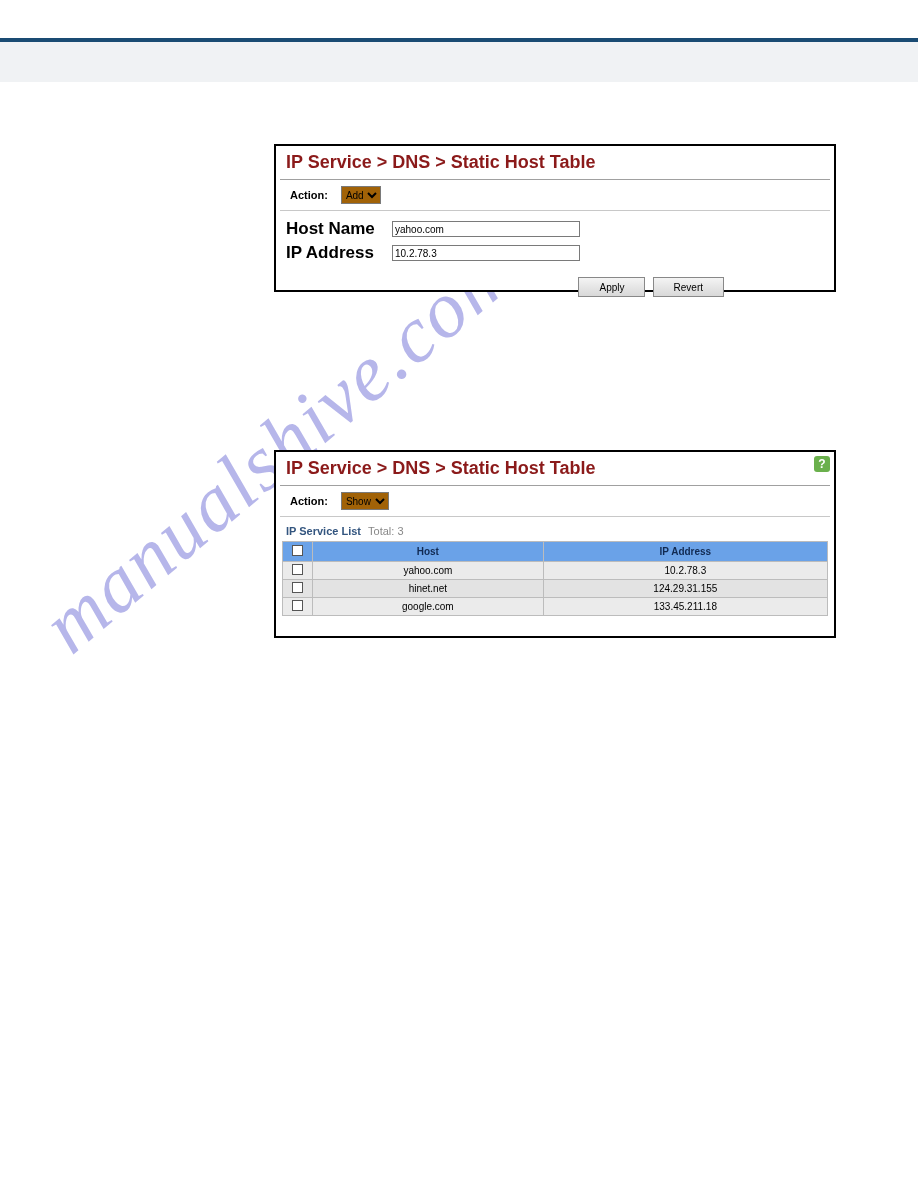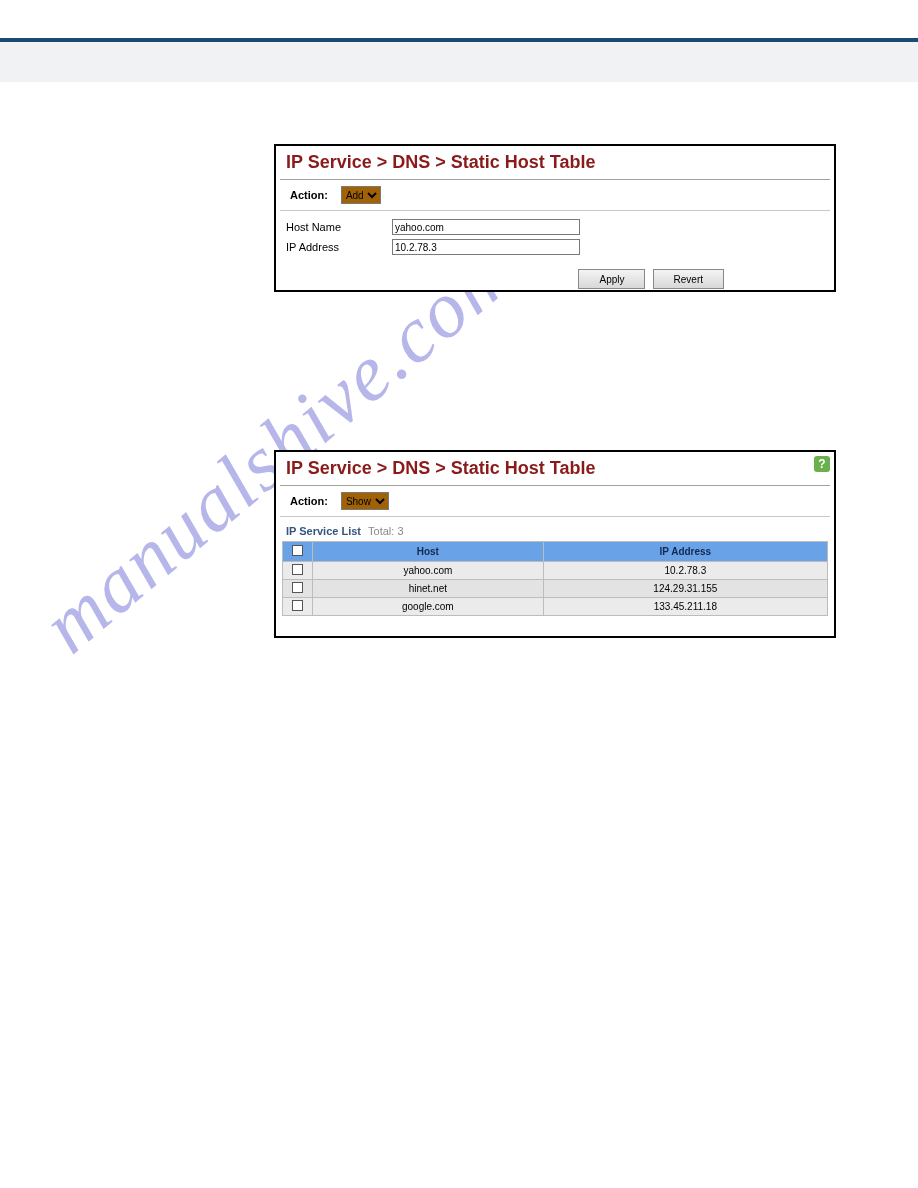--- a/index.html
+++ b/index.html
@@ -79,21 +79,21 @@
     height: 18px;
     border: 1px solid #7a7a7a;
     background: #a16207;
   }
   .form-area { padding: 6px 10px 0 10px; }
   .form-line {
     display: flex;
     align-items: center;
     margin-bottom: 4px;
   }
-  .form-line .lbl { width: 106px; font-weight: normal; font-size: 11px; }
+  .form-line .lbl { width: 106px; font-weight: bold; font-size: 17px; }
   .txt {
     width: 188px;
     height: 16px;
     border: 1px solid #7a7a7a;
     font-size: 10px;
     padding: 0 2px;
   }
   .btn-row {
     text-align: right;
     padding: 10px 100px 0 0;

